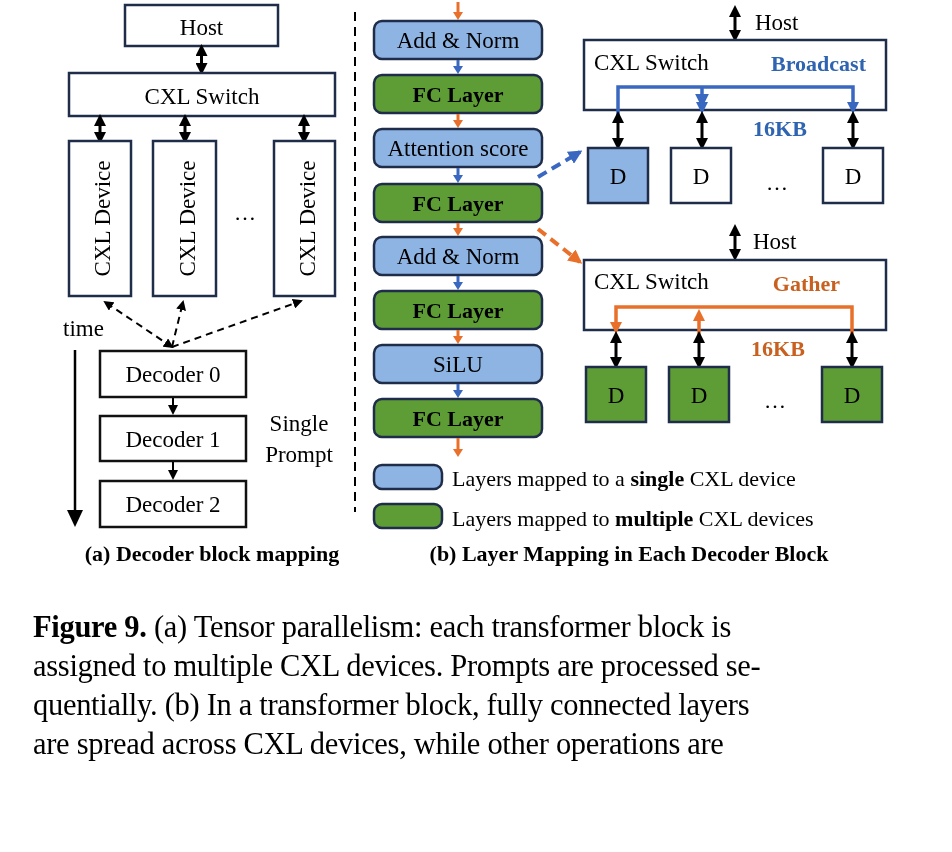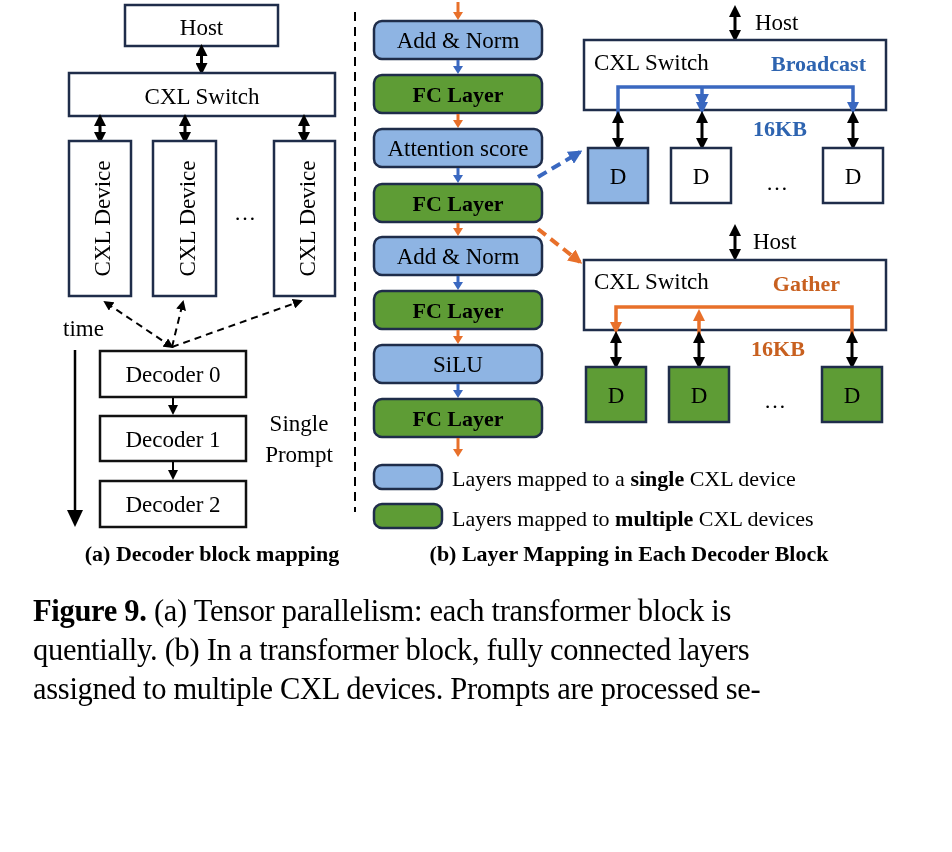--- a/index.html
+++ b/index.html
@@ -1,19 +1,19 @@
 <!DOCTYPE html>
 <html><head>
 <meta charset="utf-8">
 <style>
   html, body { margin: 0; padding: 0; background: #ffffff; }
   body { width: 952px; height: 852px; position: relative; overflow: hidden; font-family: "Liberation Serif", "DejaVu Serif", serif; color: #000; }
   #fig { position: absolute; left: 0; top: 0; }
   .lbl { font-family: "Liberation Serif", "DejaVu Serif", serif; }
-  .caption-wrap { position: absolute; left: 33px; top: 592px; width: 890px; font-family: "Liberation Serif", "DejaVu Serif", serif; font-size: 30.5px; line-height: 39px; letter-spacing: -0.3px; }
+  .caption-wrap { position: absolute; left: 33px; top: 608px; width: 890px; font-family: "Liberation Serif", "DejaVu Serif", serif; font-size: 30.5px; line-height: 39px; letter-spacing: -0.3px; }
   .caption-wrap .fig-no { font-weight: bold; }
   .caption-line { white-space: nowrap; display: block; }
 </style>
 </head>
 <body>
 
 <svg id="fig" width="952" height="600" viewBox="0 0 952 600" xmlns="http://www.w3.org/2000/svg">
   <defs>
     <marker id="ah-black" viewBox="0 0 10 10" refX="5" refY="5" markerWidth="4" markerHeight="4" orient="auto-start-reverse">
       <path d="M0,0 L10,5 L0,10 z" fill="#000"></path>
@@ -235,15 +235,16 @@
         <text class="lbl" x="452" y="526" font-size="22"><tspan>Layers mapped to </tspan><tspan font-weight="bold">multiple</tspan><tspan> CXL devices</tspan></text>
       </g>
     </g>
 
     <text class="lbl" x="629" y="561" font-size="22" font-weight="bold" text-anchor="middle">(b) Layer Mapping in Each Decoder Block</text>
   </g>
 </svg>
 
 <div class="caption-wrap">
   <span class="caption-line"><span class="fig-no">Figure 9.</span><span> (a) Tensor parallelism: each transformer block is</span></span>
+  <span class="caption-line">assigned to multiple CXL devices. Prompts are processed se-</span>
   <span class="caption-line">quentially. (b) In a transformer block, fully connected layers</span>
-  <span class="caption-line">assigned to multiple CXL devices. Prompts are processed se-</span>
+  <span class="caption-line">are spread across CXL devices, while other operations are</span>
 </div>
 
 </body></html>

